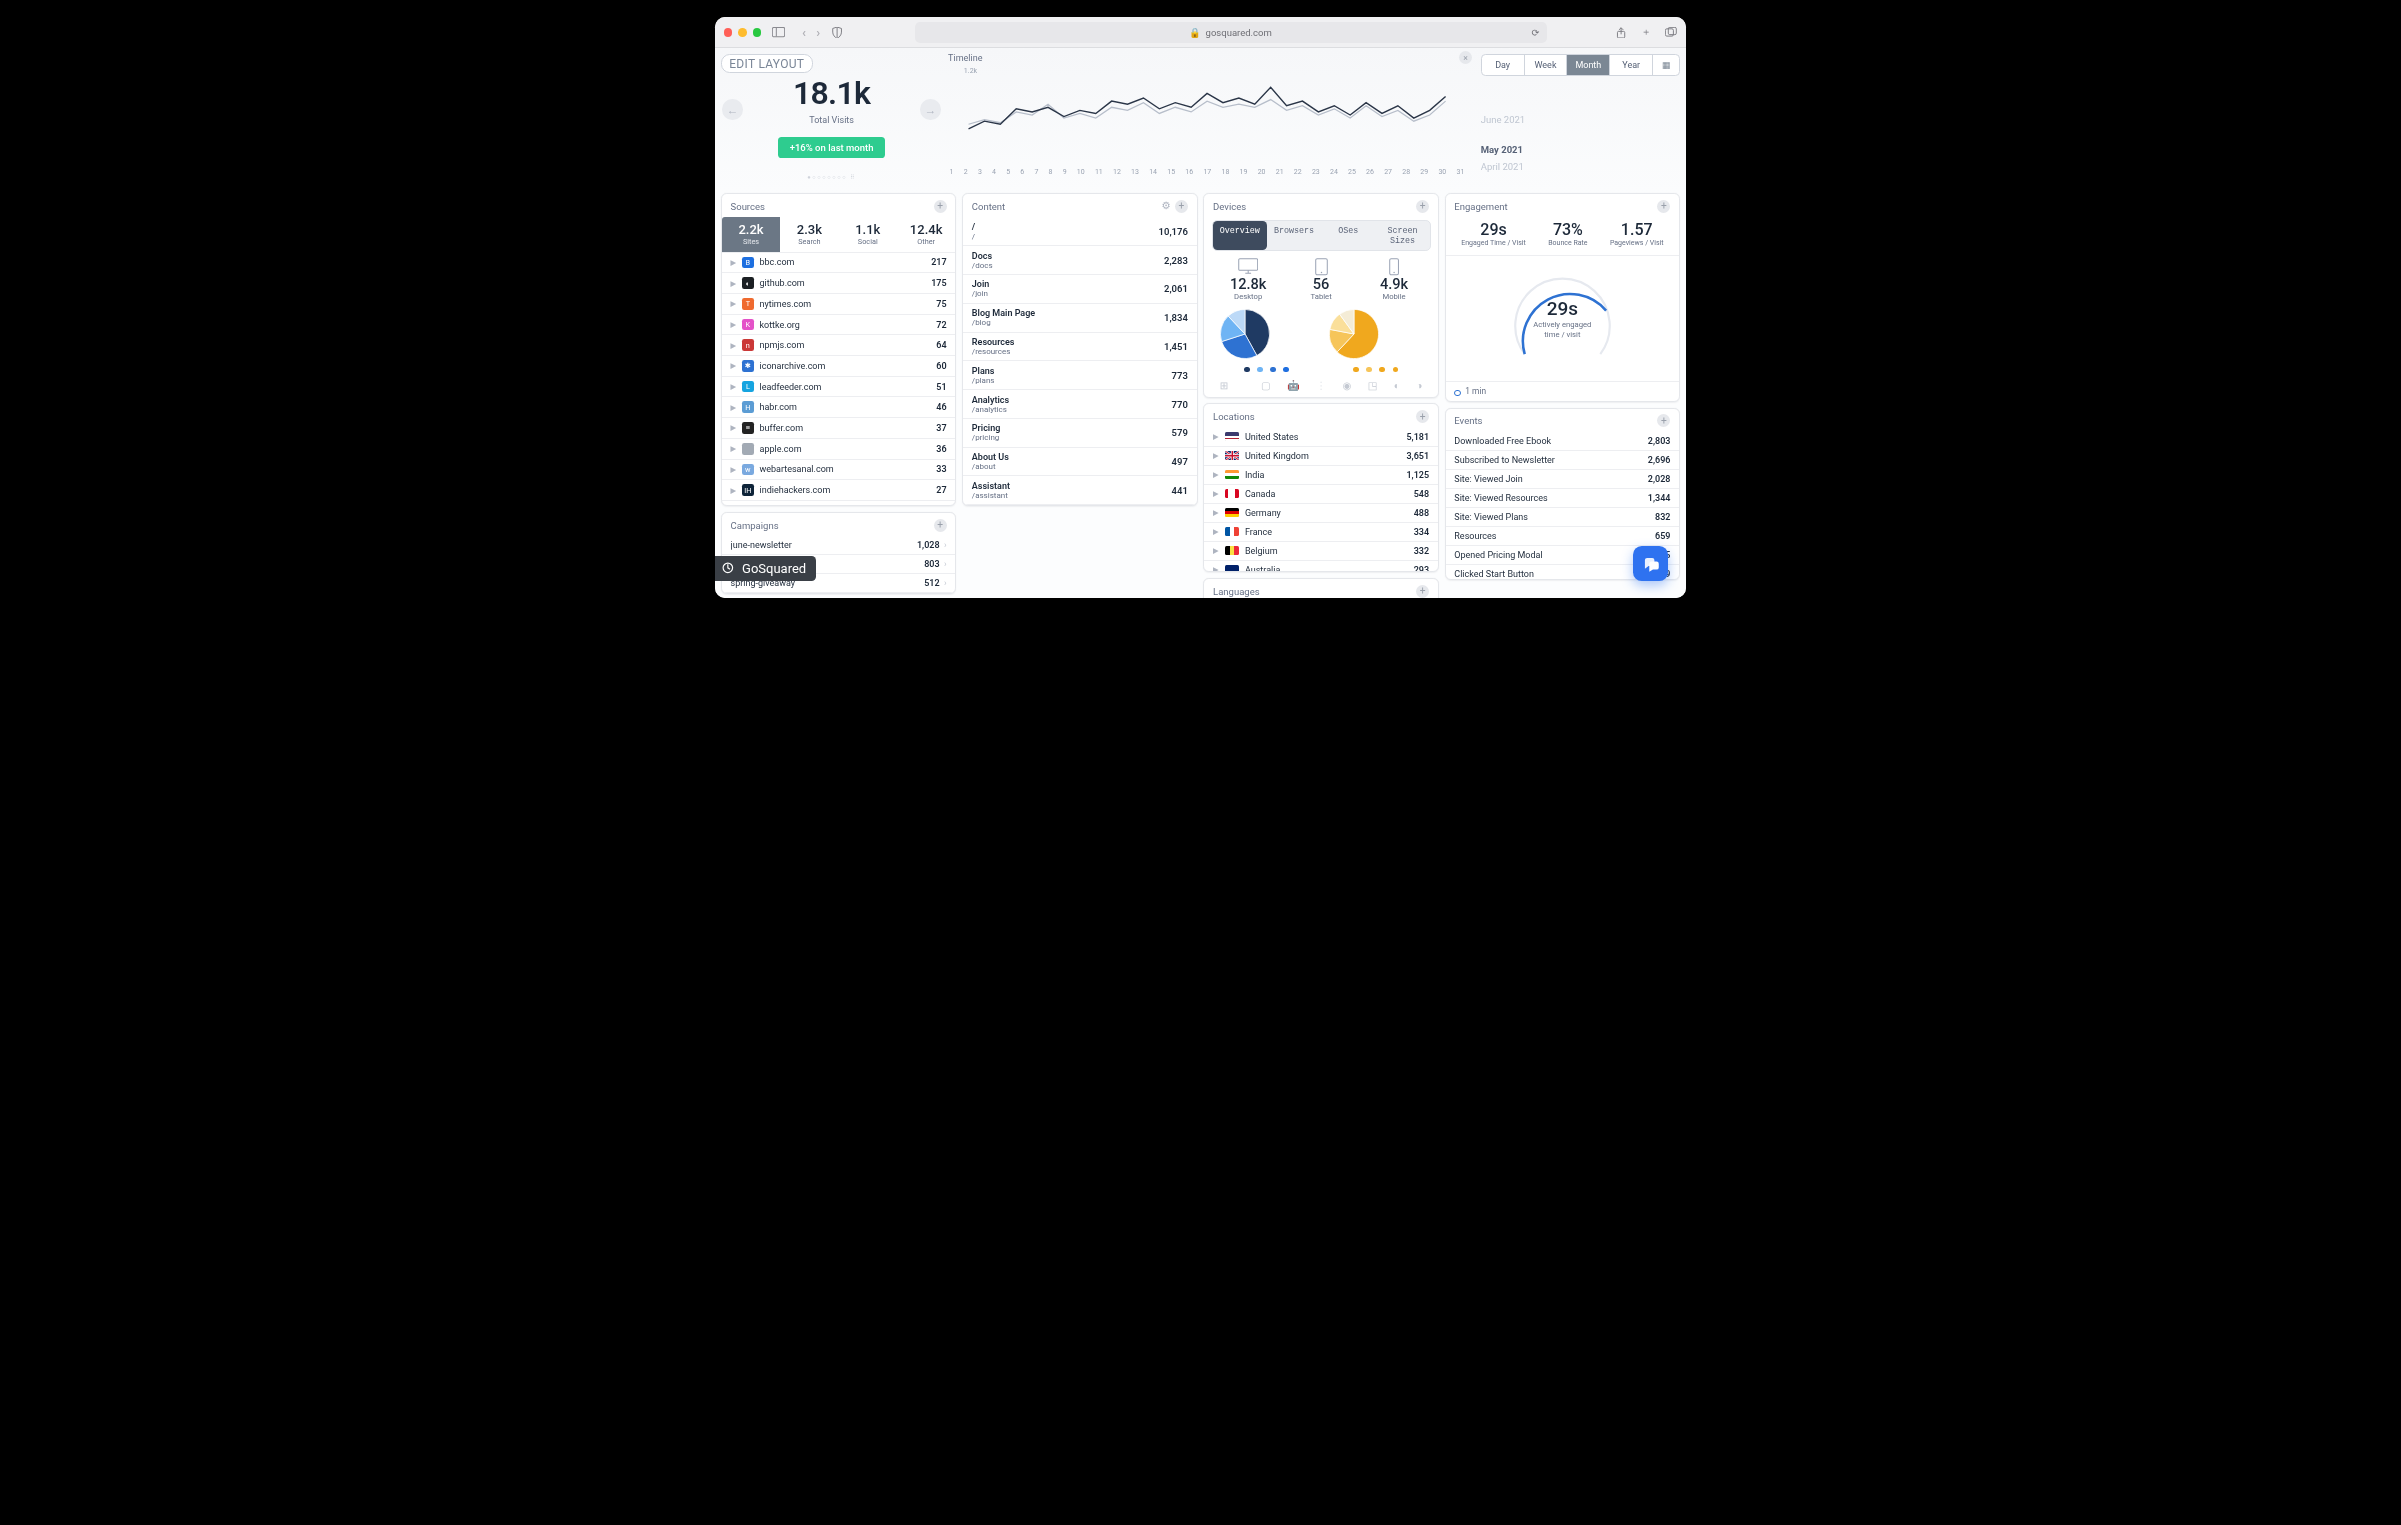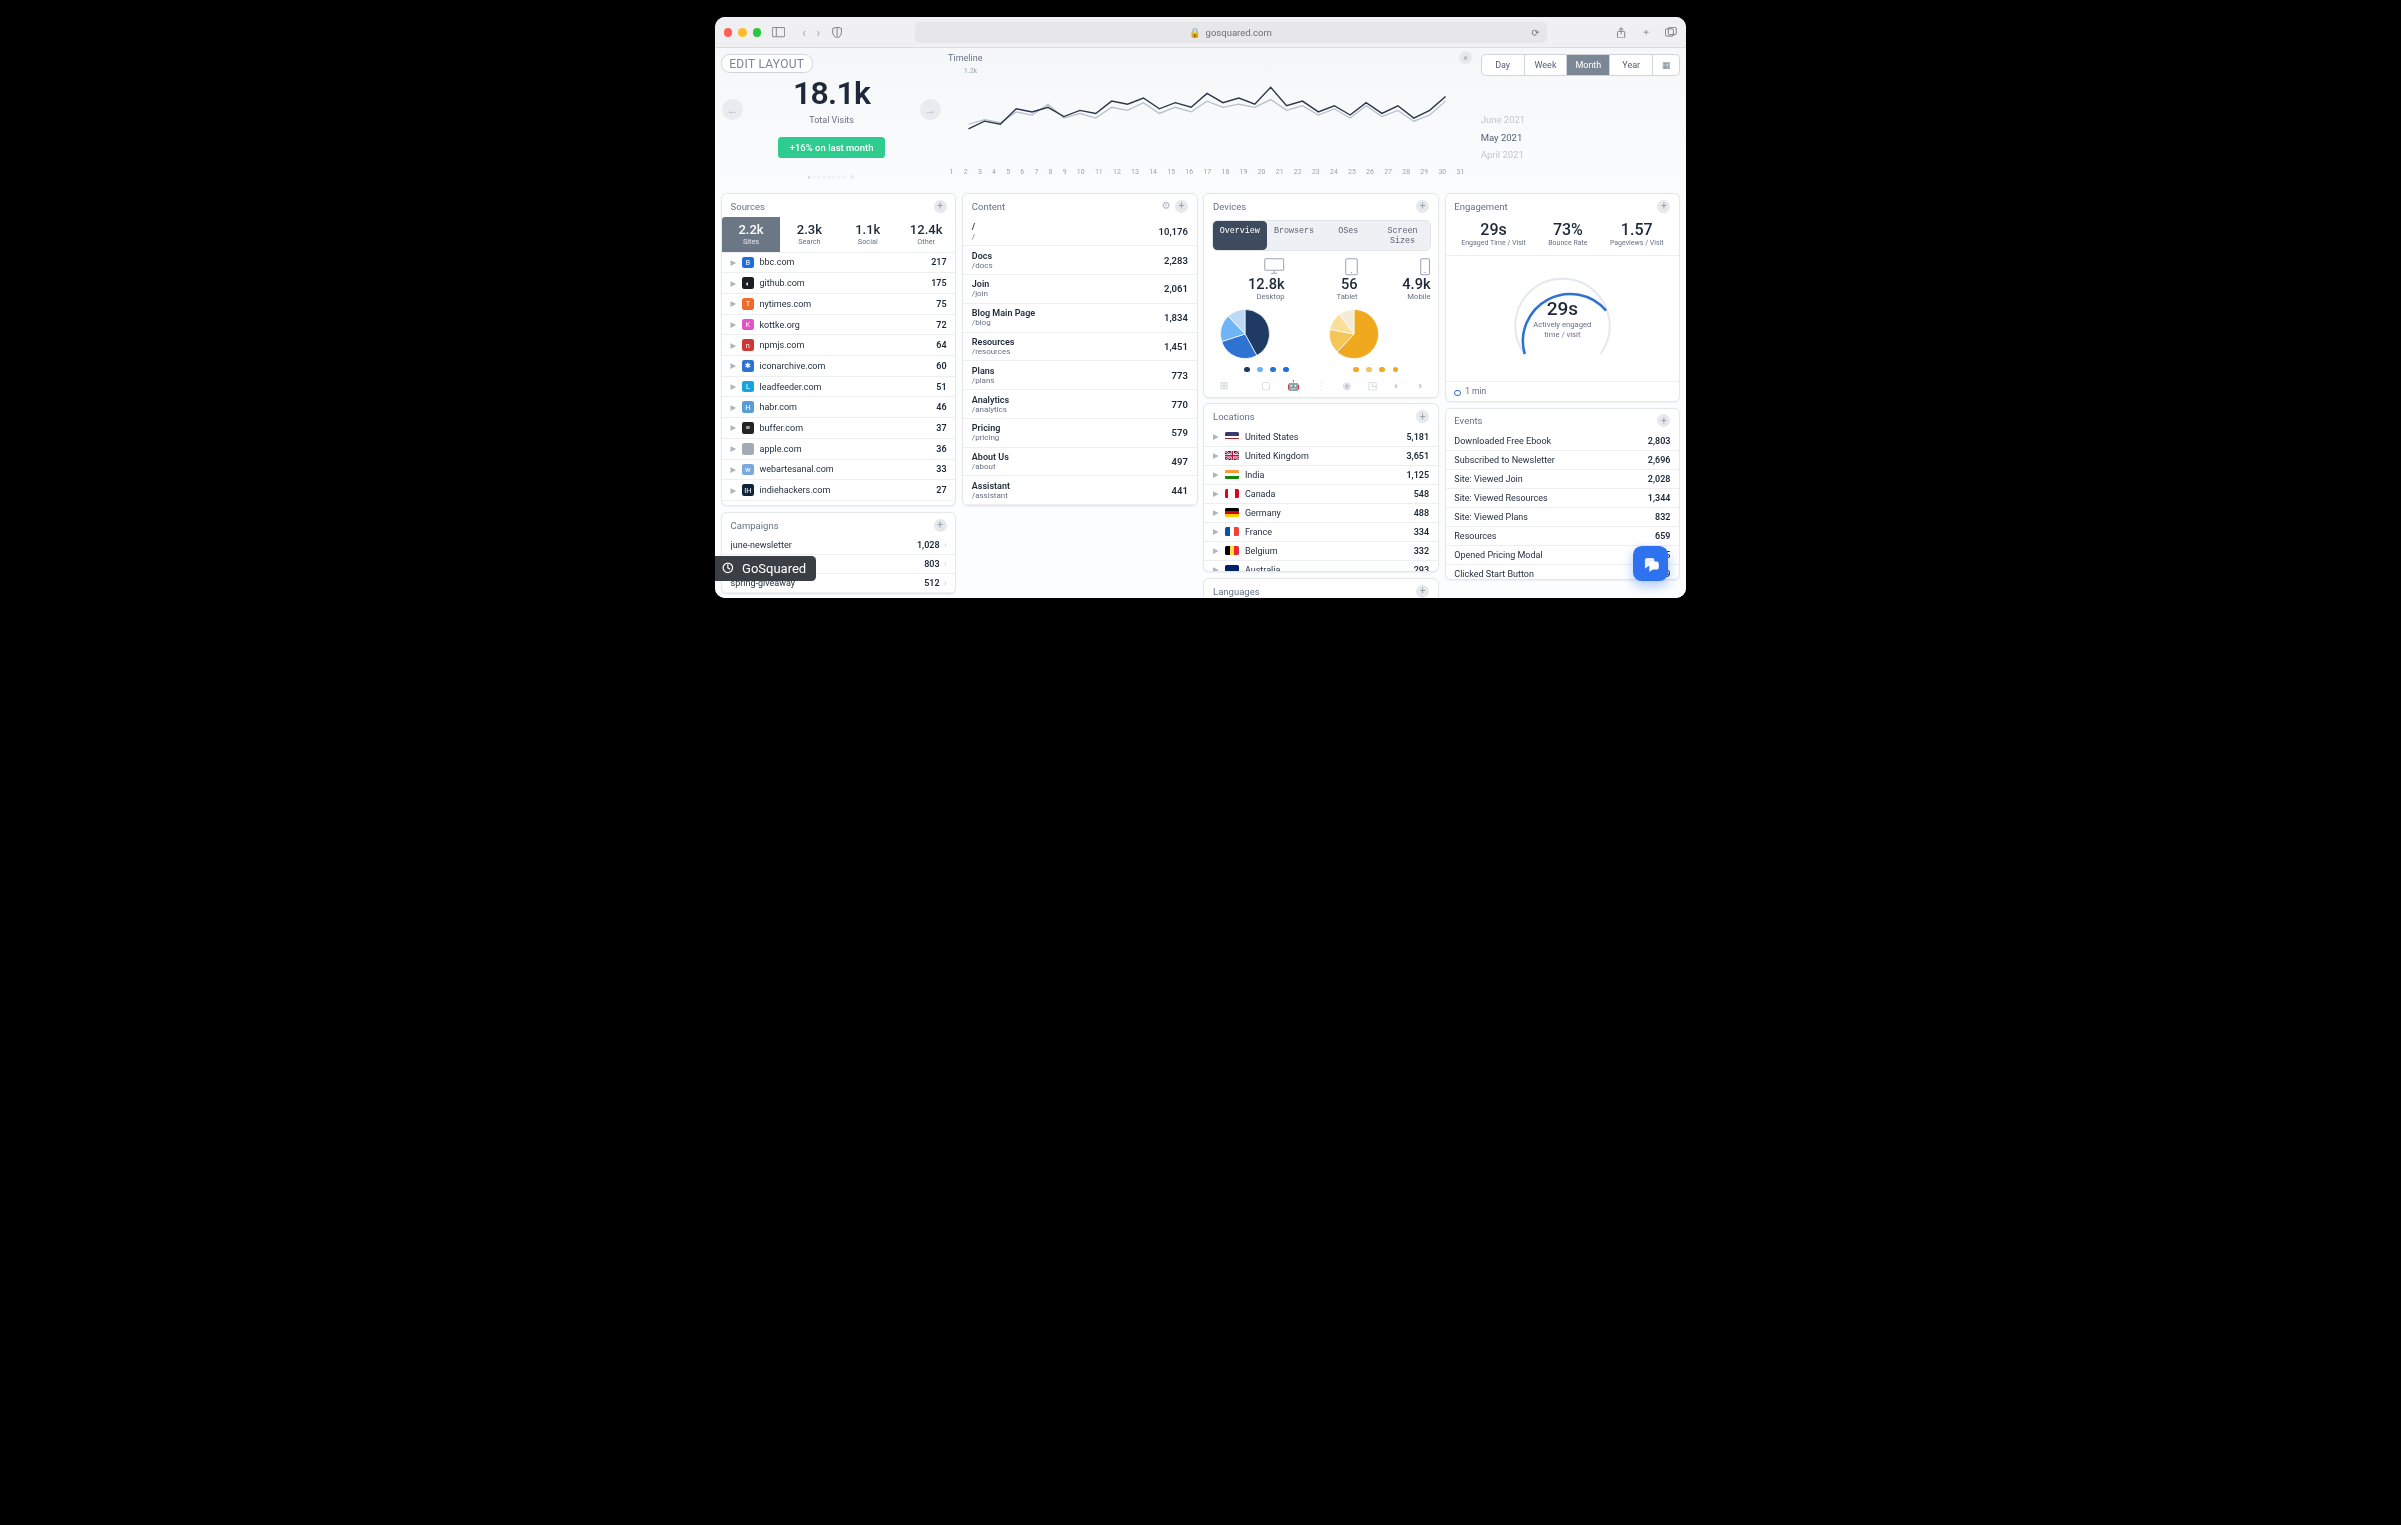--- a/index.html
+++ b/index.html
@@ -53,21 +53,21 @@
 .chart-svg{width:100%;height:102px;}
 .xaxis{display:flex;justify-content:space-between;font-size:7px;color:#9aa3b2;padding:0 1.5px;}
 
 .right-col{padding:5.8px 5.8px 0 5.8px;}
 .range-tabs{display:flex;border:0.7px solid #d0d5dd;border-radius:4.4px;overflow:hidden;background:#fff;font-size:9px;}
 .range-tabs .rt{flex:1;padding:5.1px 0;text-align:center;color:#566176;border-right:0.7px solid #d0d5dd;}
 .range-tabs .rt:last-child{border-right:none;}
 .range-tabs .rt.active{background:#7b8794;color:#fff;}
 .range-tabs .cal{width:26px;flex:none;padding:5.1px 0;text-align:center;color:#7b8794;}
 .months{margin-top:35px;font-size:9.5px;line-height:1.8;}
-.months .m{color:#bfc6d1;} .months .m.curr{color:#566176;font-weight:400;}
+.months .m{color:#bfc6d1;} .months .m.curr{color:#566176;font-weight:700;margin-top:12px;}
 
 .grid{display:grid;grid-template-columns:1fr 1fr 1fr 1fr;gap:5.8px;padding:5.8px;align-items:start;}
 .panel{background:var(--panel);border:0.7px solid var(--panel-border);border-radius:5.8px;box-shadow:var(--shadow);overflow:hidden;}
 .p-hd{display:flex;align-items:center;justify-content:space-between;padding:5.8px 8.7px 4.4px 8.7px;color:var(--text-muted);font-size:9.5px;}
 .p-hd .h-icons{display:flex;gap:4.4px;}
 .plus-circle{width:13px;height:13px;border-radius:50%;background:#e6e8ec;color:#9aa0ab;font-size:10.2px;display:flex;align-items:center;justify-content:center;line-height:1;}
 .gear{color:#aeb4c0;font-size:10.2px;}
 
 .stats{display:flex;border-bottom:0.7px solid var(--row-border);}
 .stat{flex:1;text-align:center;padding:4.4px 0 5.8px 0;}
@@ -84,21 +84,21 @@
 .row .chev{color:#c4c9d2;margin-left:4.4px;font-size:8.7px;}
 
 .crow{display:flex;justify-content:space-between;align-items:center;padding:4.4px 8.7px;border-bottom:0.7px solid var(--row-border);}
 .crow .tt{font-size:9px;font-weight:600;}
 .crow .pp{font-size:8px;color:var(--text-muted);}
 .crow .vv{font-weight:600;font-size:9.5px;}
 
 .dev-tabs{display:flex;background:#eef0f3;border-radius:5.1px;margin:2.9px 7.3px 7.3px 7.3px;border:0.7px solid #e1e4e9;font-size:8.4px;font-family:Liberation Mono, monospace;}
 .dev-tabs .dt{flex:1;text-align:center;padding:4.4px 0;color:#5b6478;}
 .dev-tabs .dt.active{background:#3e4b5e;color:#fff;border-radius:4.4px;}
-.dev-row{display:grid;grid-template-columns:1fr 1fr 1fr;text-align:right;padding:0 7.3px 4.4px 7.3px;}
+.dev-row{display:grid;grid-template-columns:1fr 1fr 1fr;text-align:center;padding:0 7.3px 4.4px 7.3px;}
 .dev-ico{font-size:16px;color:#9aa3b4;height:19px;}
 .dev-n{font-size:14.6px;font-weight:500;line-height:1;}
 .dev-l{font-size:7.7px;color:var(--text-muted);}
 .pies{display:grid;grid-template-columns:1fr 1fr;padding:2.9px 14.6px 2.9px 14.6px;gap:14.6px;}
 .legend-dots{display:flex;justify-content:center;gap:7.3px;margin-top:4.4px;}
 .ld{width:5.8px;height:5.8px;border-radius:50%;}
 .os-row{display:flex;justify-content:space-around;padding:4.4px 7.3px 5.8px 7.3px;color:#c4c9d2;font-size:10.2px;}
 .os-row .sep{color:#e4e7ec;}
 
 .eng-stats{display:flex;justify-content:space-around;padding:2.9px 4.4px 7.3px 4.4px;text-align:center;border-bottom:0.7px solid var(--row-border);}

